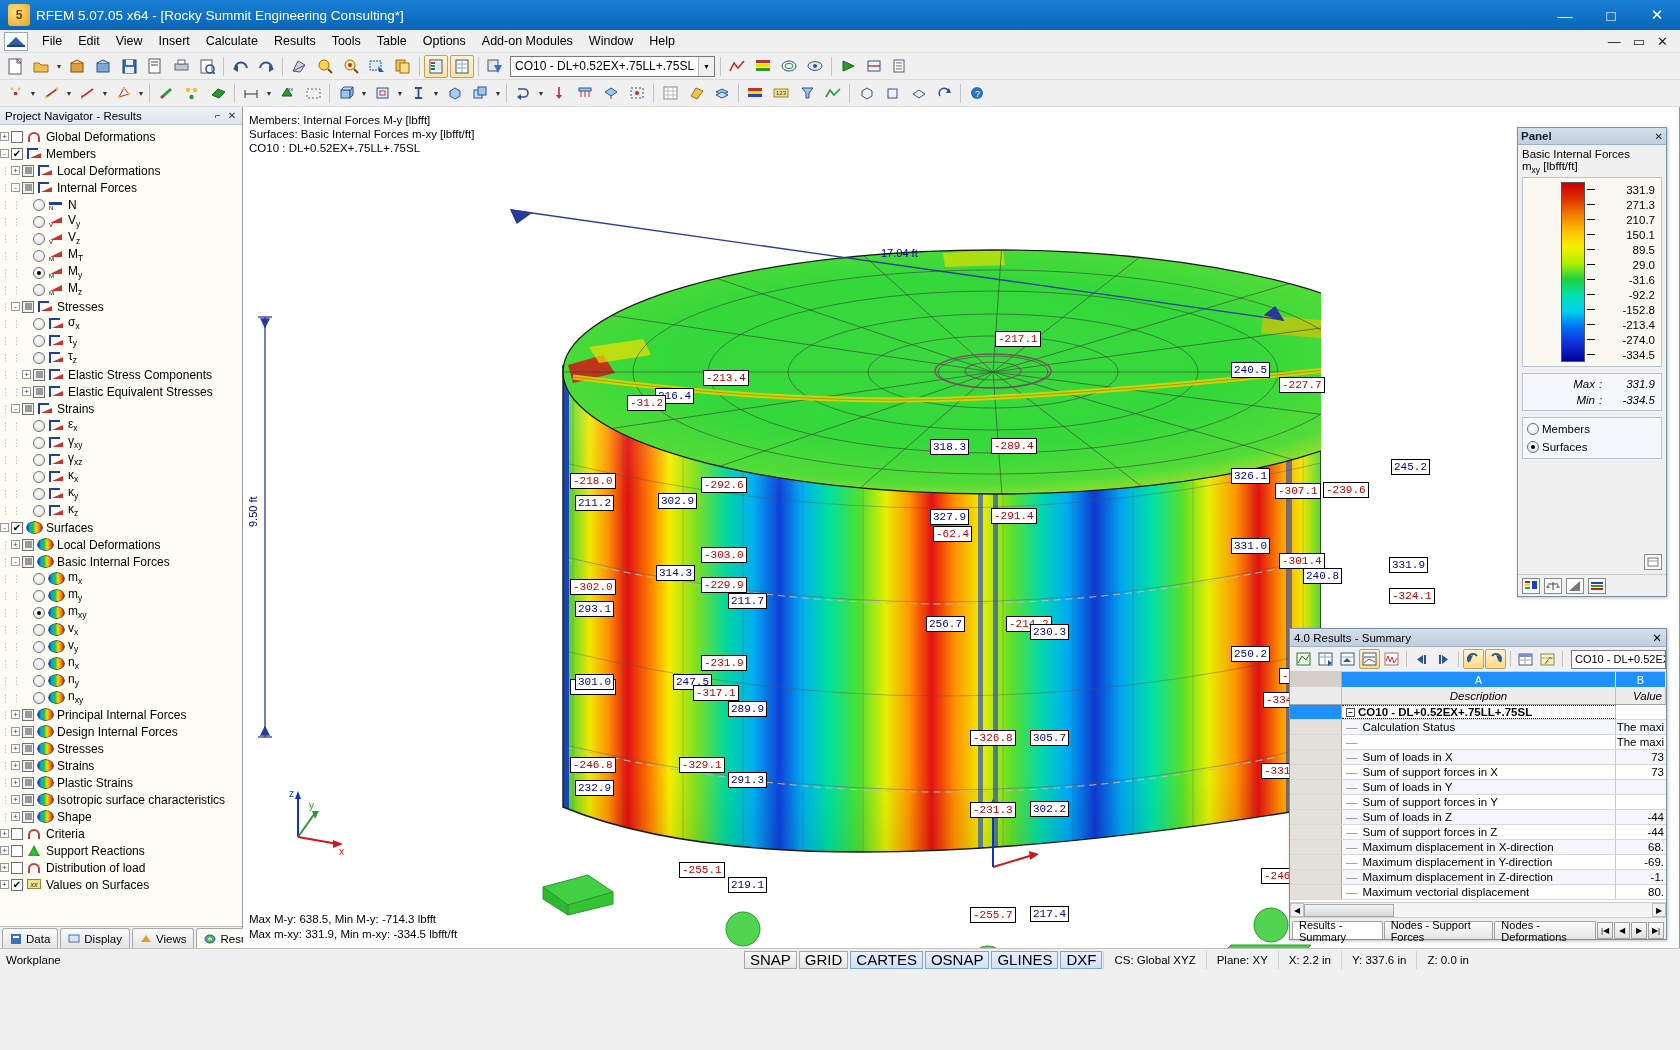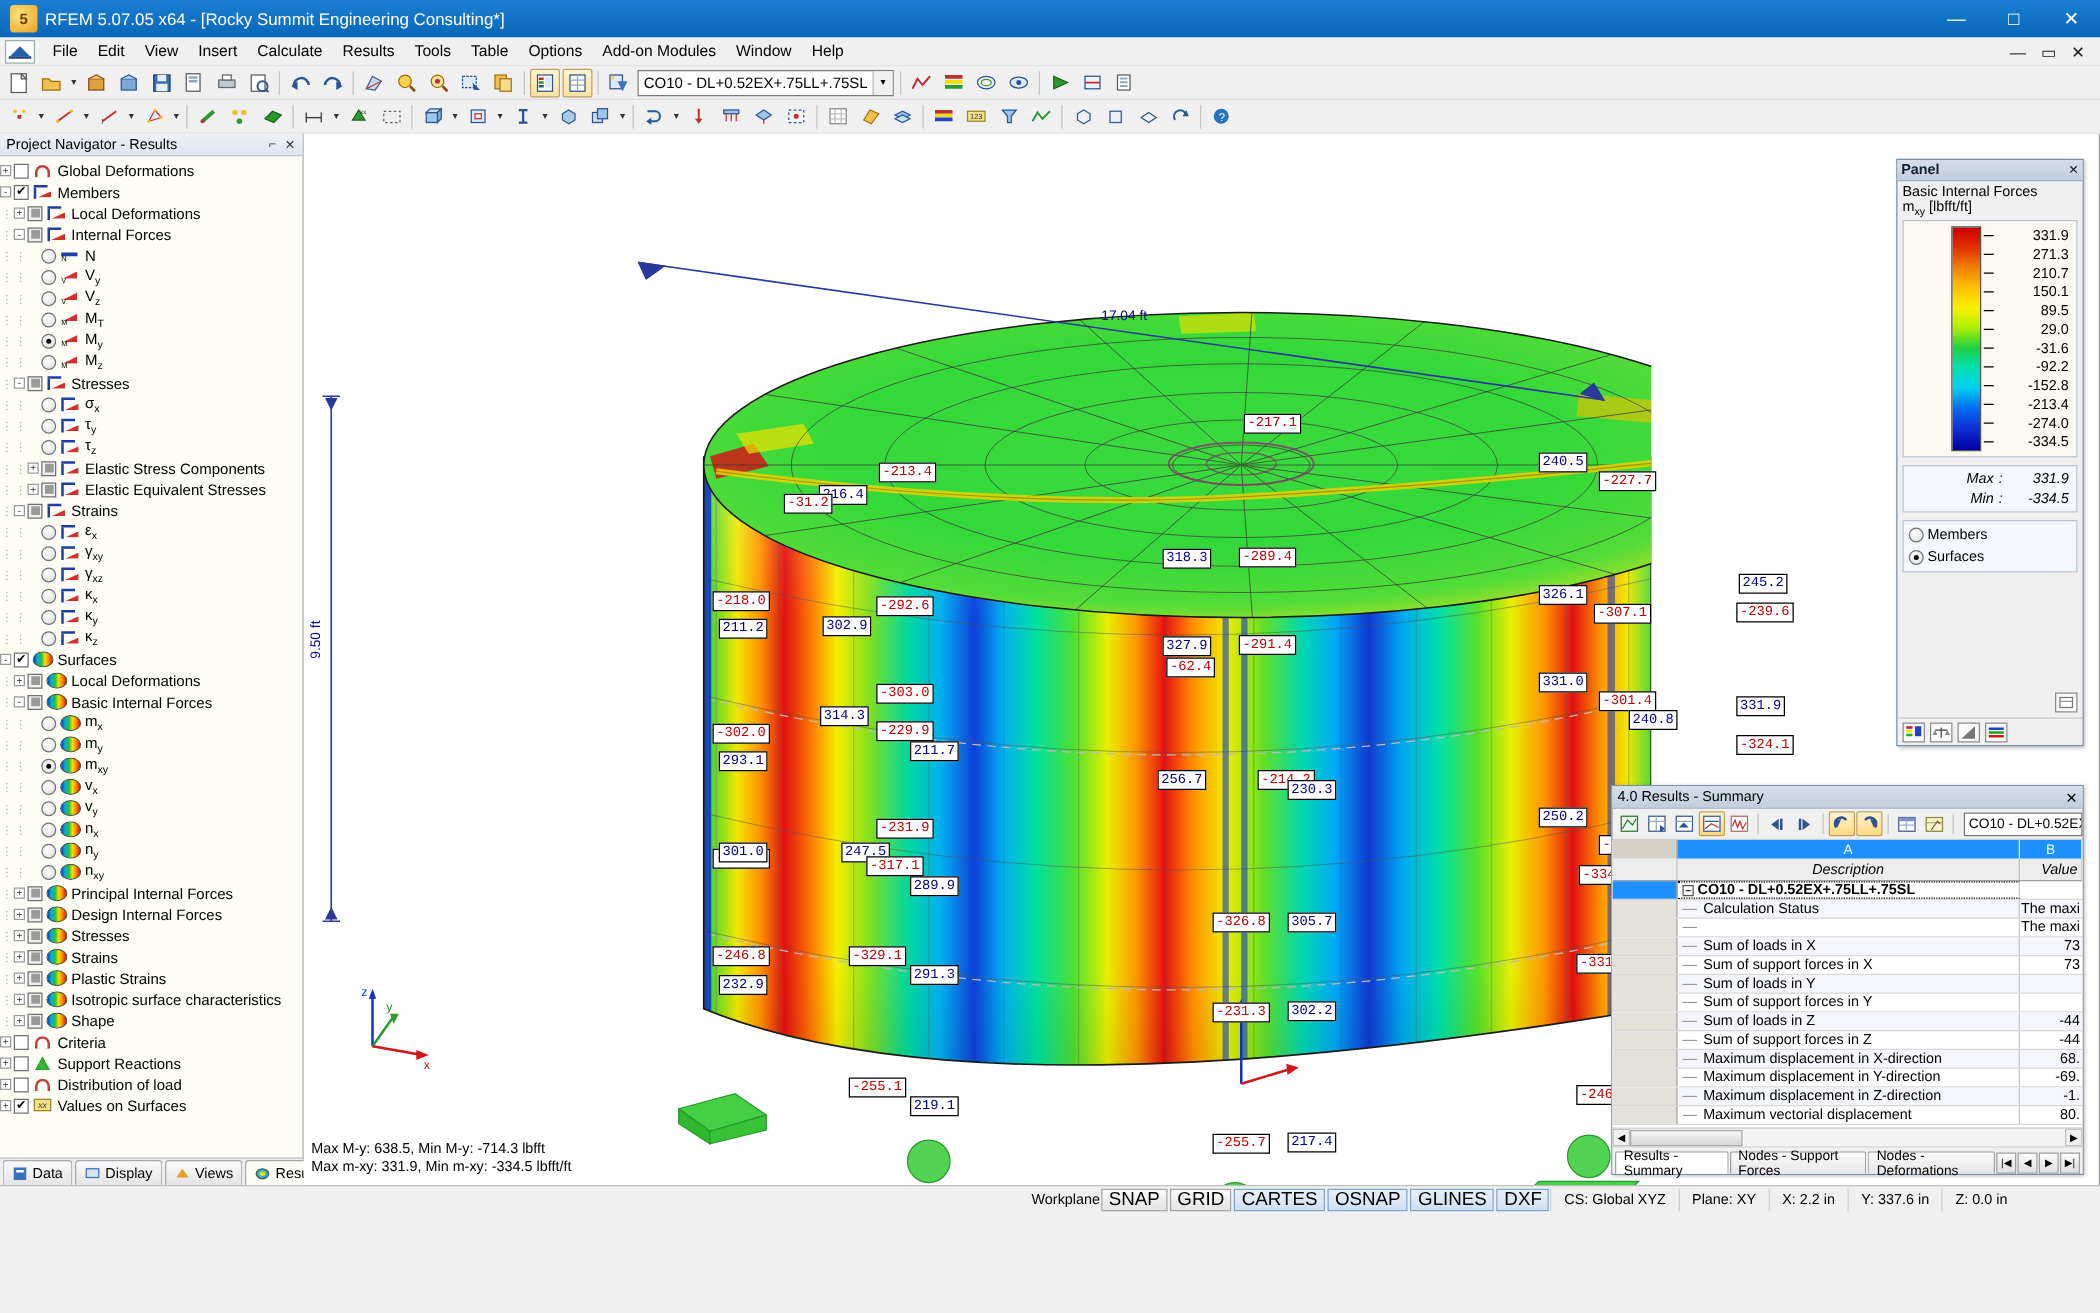--- a/index.html
+++ b/index.html
@@ -295,21 +295,21 @@
   #rt-tabs .navbtns div {
     width:16px;height:17px;border:1px solid #a0a0a0;background:linear-gradient(#fafafa,#e0e0e0);
     display:flex;align-items:center;justify-content:center;font-size:8px;
   }
 
   
   #statusbar {
     height:22px; background:#f0f0f0; border-top:1px solid #c0c0c0;
     display:flex; align-items:center; font-size:11.5px;
   }
-  #statusbar .sb-msg { width:880px; padding-left:6px;text-align:right; }
+  #statusbar .sb-msg { width:743px; padding-left:6px; }
   #statusbar .sb-tog {
     height:18px;min-width:36px;padding:0 5px;margin:0 1px;
     border:1px solid #a8a8a8;background:linear-gradient(#fafafa,#e4e4e4);
     display:flex;align-items:center;justify-content:center;font-size:15px;
   }
   #statusbar .sb-tog.on { background:linear-gradient(#e8f0fa,#cfe0f4); border-color:#7fa6cf; }
   #statusbar .sb-cell { padding:0 10px; border-left:1px solid #d0d0d0; height:18px;
                         display:flex;align-items:center; }
 </style>
 </head>
@@ -1442,40 +1442,45 @@
         <line x1="15" y1="210" x2="29" y2="210"></line>
         <line x1="15" y1="630" x2="29" y2="630"></line>
         <polygon points="22,220 18,212 26,212" fill="#2a3a9a"></polygon>
         <polygon points="22,620 18,628 26,628" fill="#2a3a9a"></polygon>
       </g>
     </svg>
 
     <div class="dimtxt" style="left:638px;top:140px;">17.04 ft</div>
     <div class="dimtxt" style="left:4px;top:420px;transform:rotate(-90deg);transform-origin:left top;">9.50 ft</div>
 
+    <div id="vp-info">
+      <div>Members: Internal Forces M-y [lbfft]</div>
+      <div>Surfaces: Basic Internal Forces m-xy [lbfft/ft]</div>
+      <div>CO10 : DL+0.52EX+.75LL+.75SL</div>
+    </div>
     <div id="vp-bottom">
       <div>Max M-y: 638.5, Min M-y: -714.3 lbfft</div>
       <div>Max m-xy: 331.9, Min m-xy: -334.5 lbfft/ft</div>
     </div>
 
     <div id="value-labels">
         <div class="vl neg" style="left: 752px; top: 224px;">-217.1</div>
         <div class="vl neg" style="left: 460px; top: 263px;">-213.4</div>
         <div class="vl pos" style="left: 988px; top: 255px;">240.5</div>
         <div class="vl neg" style="left: 1036px; top: 270px;">-227.7</div>
         <div class="vl pos" style="left: 412px; top: 281px;">216.4</div>
         <div class="vl neg" style="left: 384px; top: 288px;">-31.2</div>
         <div class="vl pos" style="left: 687px; top: 332px;">318.3</div>
         <div class="vl neg" style="left: 748px; top: 331px;">-289.4</div>
         <div class="vl pos" style="left: 988px; top: 361px;">326.1</div>
         <div class="vl pos" style="left: 1148px; top: 352px;">245.2</div>
         <div class="vl neg" style="left: 327px; top: 366px;">-218.0</div>
         <div class="vl neg" style="left: 458px; top: 370px;">-292.6</div>
         <div class="vl neg" style="left: 1032px; top: 376px;">-307.1</div>
-        <div class="vl neg" style="left: 1146px; top: 375px;">-239.6</div>
+        <div class="vl neg" style="left: 1080px; top: 375px;">-239.6</div>
         <div class="vl pos" style="left: 332px; top: 388px;">211.2</div>
         <div class="vl pos" style="left: 415px; top: 386px;">302.9</div>
         <div class="vl pos" style="left: 687px; top: 402px;">327.9</div>
         <div class="vl neg" style="left: 748px; top: 401px;">-291.4</div>
         <div class="vl neg" style="left: 690px; top: 419px;">-62.4</div>
         <div class="vl neg" style="left: 458px; top: 440px;">-303.0</div>
         <div class="vl pos" style="left: 988px; top: 431px;">331.0</div>
         <div class="vl neg" style="left: 1036px; top: 446px;">-301.4</div>
         <div class="vl pos" style="left: 1146px; top: 450px;">331.9</div>
         <div class="vl pos" style="left: 413px; top: 458px;">314.3</div>

